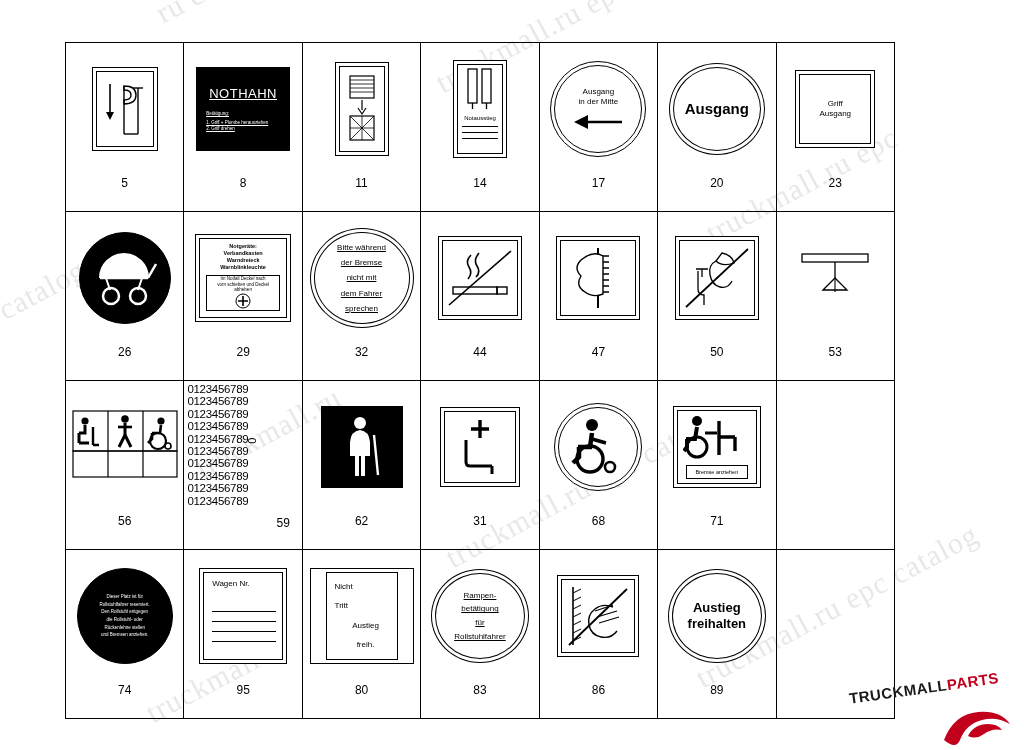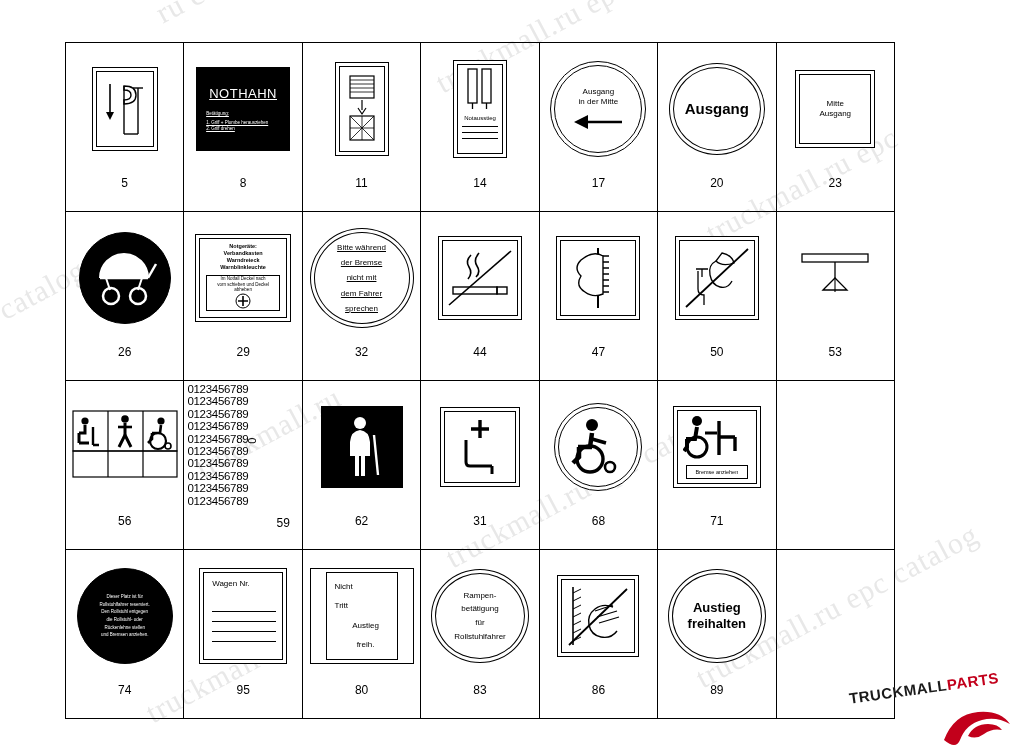--- a/index.html
+++ b/index.html
@@ -243,21 +243,21 @@
         </div>
         <div class="num">20</div>
       </div>
     </td>
 
     <td>
       <div class="cell">
         <div class="art">
           <div class="plate" style="width:80px;height:78px;">
             <div class="plate" style="width:72px;height:70px;flex-direction:column;">
-              <div class="txt sm">Mitte</div>
+              <div class="txt sm">Griff</div>
               <div class="txt sm">Ausgang</div>
             </div>
           </div>
         </div>
         <div class="num">23</div>
       </div>
     </td>
   </tr>
 
   <tr>
@@ -586,21 +586,21 @@
         </div>
         <div class="num">80</div>
       </div>
     </td>
 
     <td>
       <div class="cell">
         <div class="art">
           <div class="oval" style="width:98px;height:94px;">
             <div class="oval" style="width:90px;height:86px;flex-direction:column;">
-              <div class="txt sm" style="line-height:1.7;">
+              <div class="txt sm" style="line-height:1.7;text-decoration:underline;">
                 <div>Rampen-</div>
                 <div>betätigung</div>
                 <div>für</div>
                 <div>Rollstuhlfahrer</div>
               </div>
             </div>
           </div>
         </div>
         <div class="num">83</div>
       </div>

